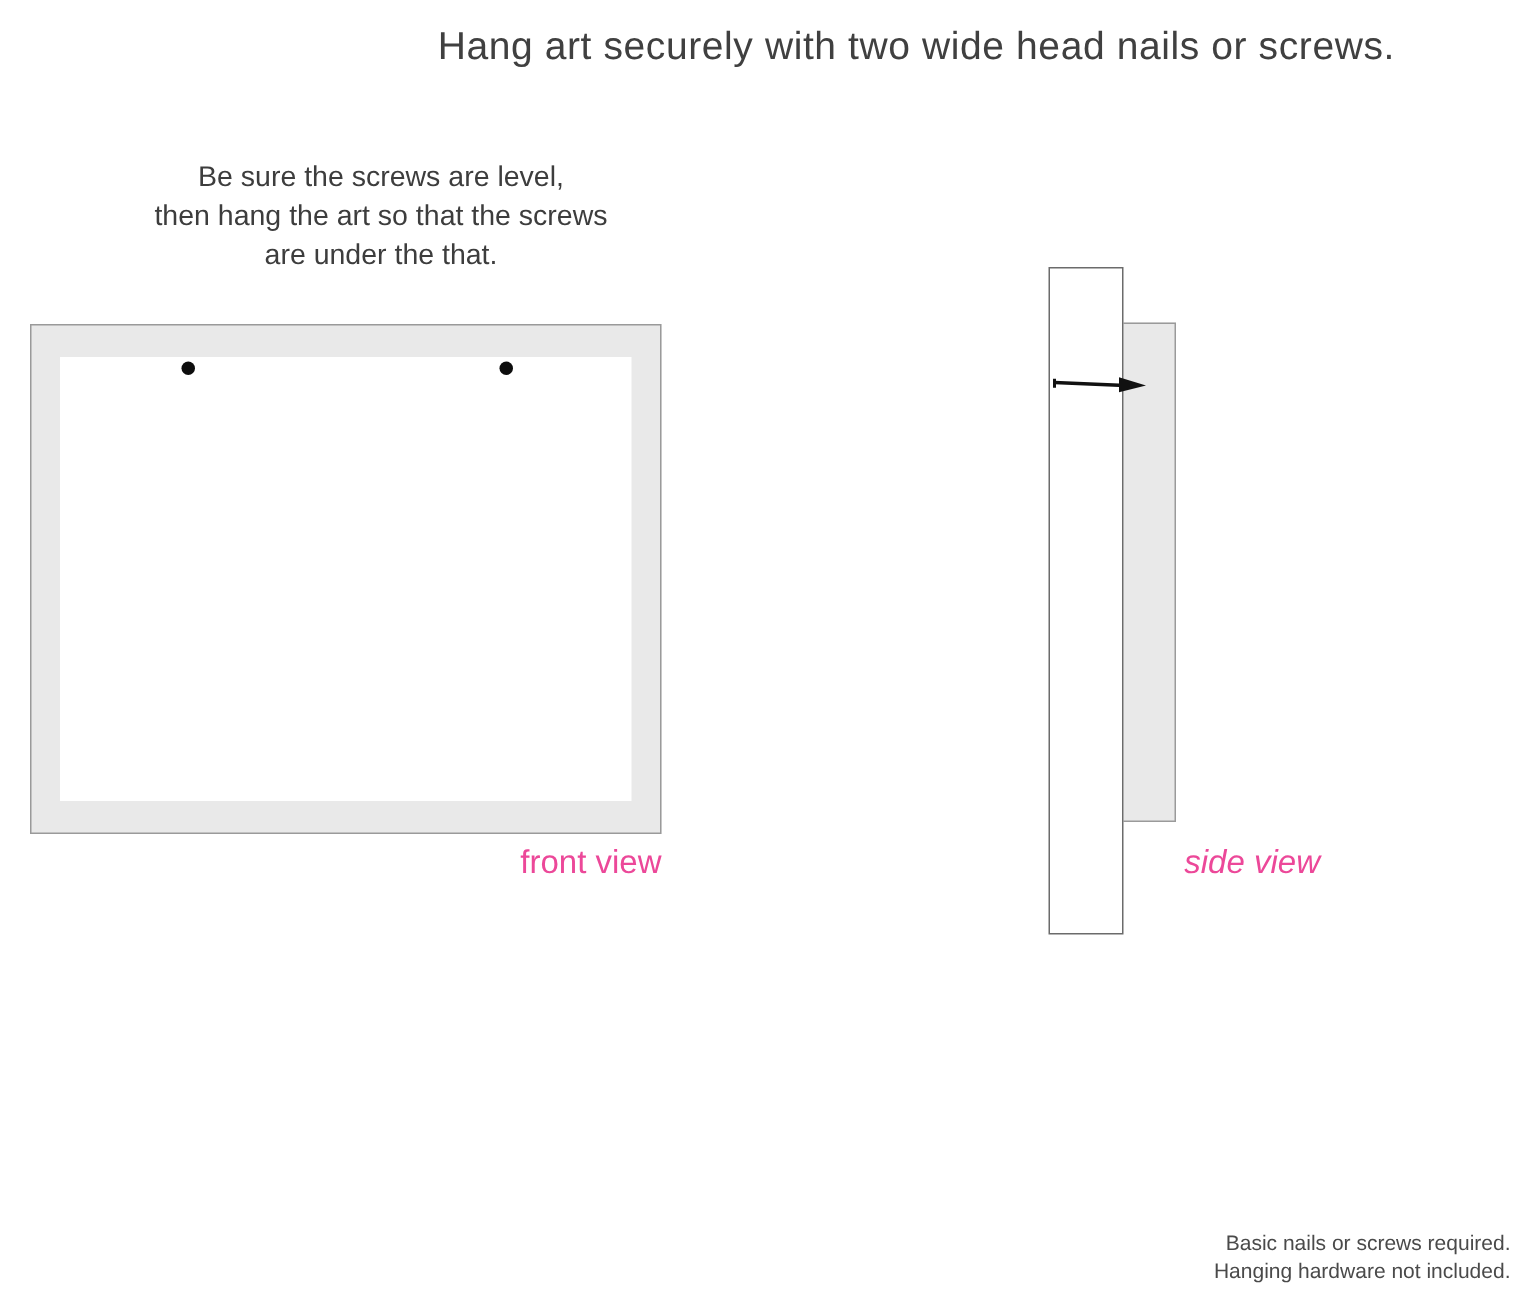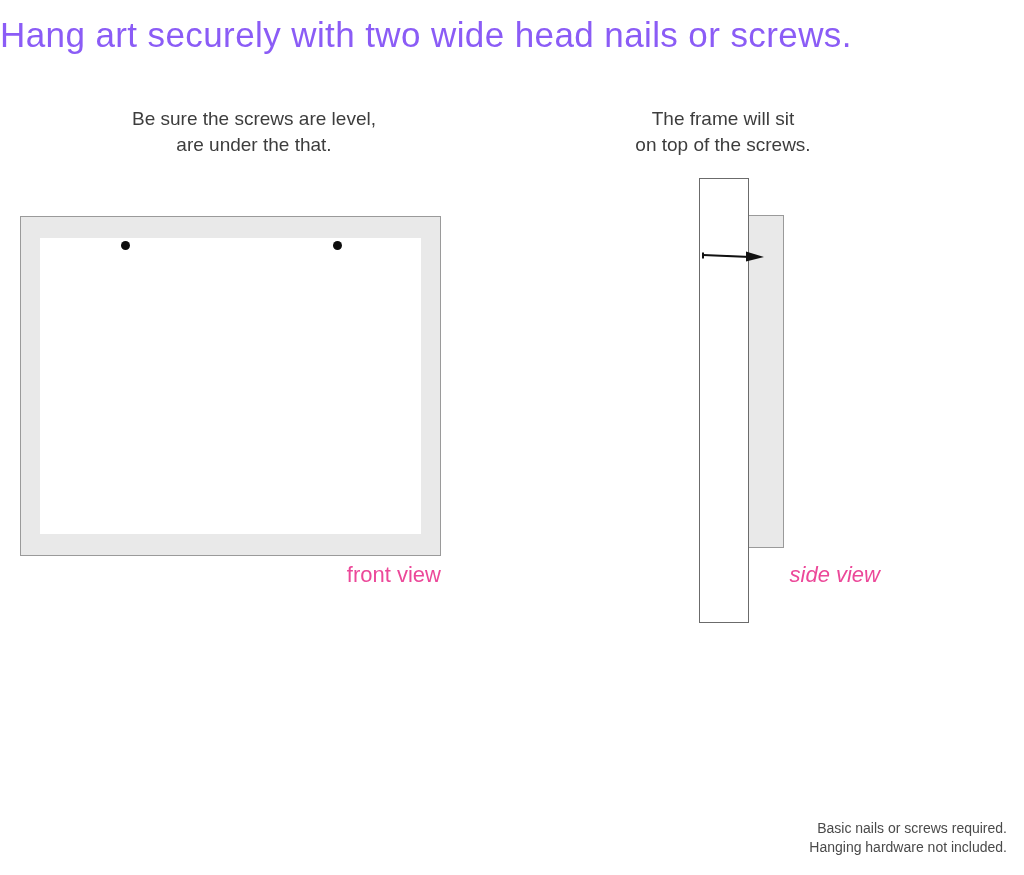--- a/index.html
+++ b/index.html
@@ -14,24 +14,24 @@
     height: 875px;
     background: #ffffff;
     overflow: hidden;
     color: #3f3f3f;
   }
   .title {
     position: absolute;
     left: 0;
     top: 15px;
     width: 930px;
-    text-align: left;
-    font-size: 35px;
+    text-align: right;
+    font-size: 26px;
     letter-spacing: 0.4px;
-    color: #8b5cf6;
+    color: #404040;
   }
   .instructions {
     position: absolute;
     font-size: 19px;
     line-height: 26px;
     text-align: center;
     color: #3d3d3d;
   }
   .instructions-front {
     left: 0;
@@ -133,27 +133,24 @@
 </style>
 </head>
 <body>
 
 <div class="canvas">
 
   <div class="title">Hang art securely with two wide head nails or screws.</div>
 
   <div class="instructions instructions-front">
     <div>Be sure the screws are level,</div>
+    <div>then hang the art so that the screws</div>
     <div>are under the that.</div>
   </div>
 
-  <div class="instructions instructions-side">
-    <div>The frame will sit</div>
-    <div>on top of the screws.</div>
-  </div>
 
   <div class="frame-front">
     <div class="frame-opening"></div>
     <div class="screw-dot left"></div>
     <div class="screw-dot right"></div>
   </div>
   <div class="view-label label-front">front view</div>
 
   <div class="side-back-panel"></div>
   <div class="side-front-bar"></div>

